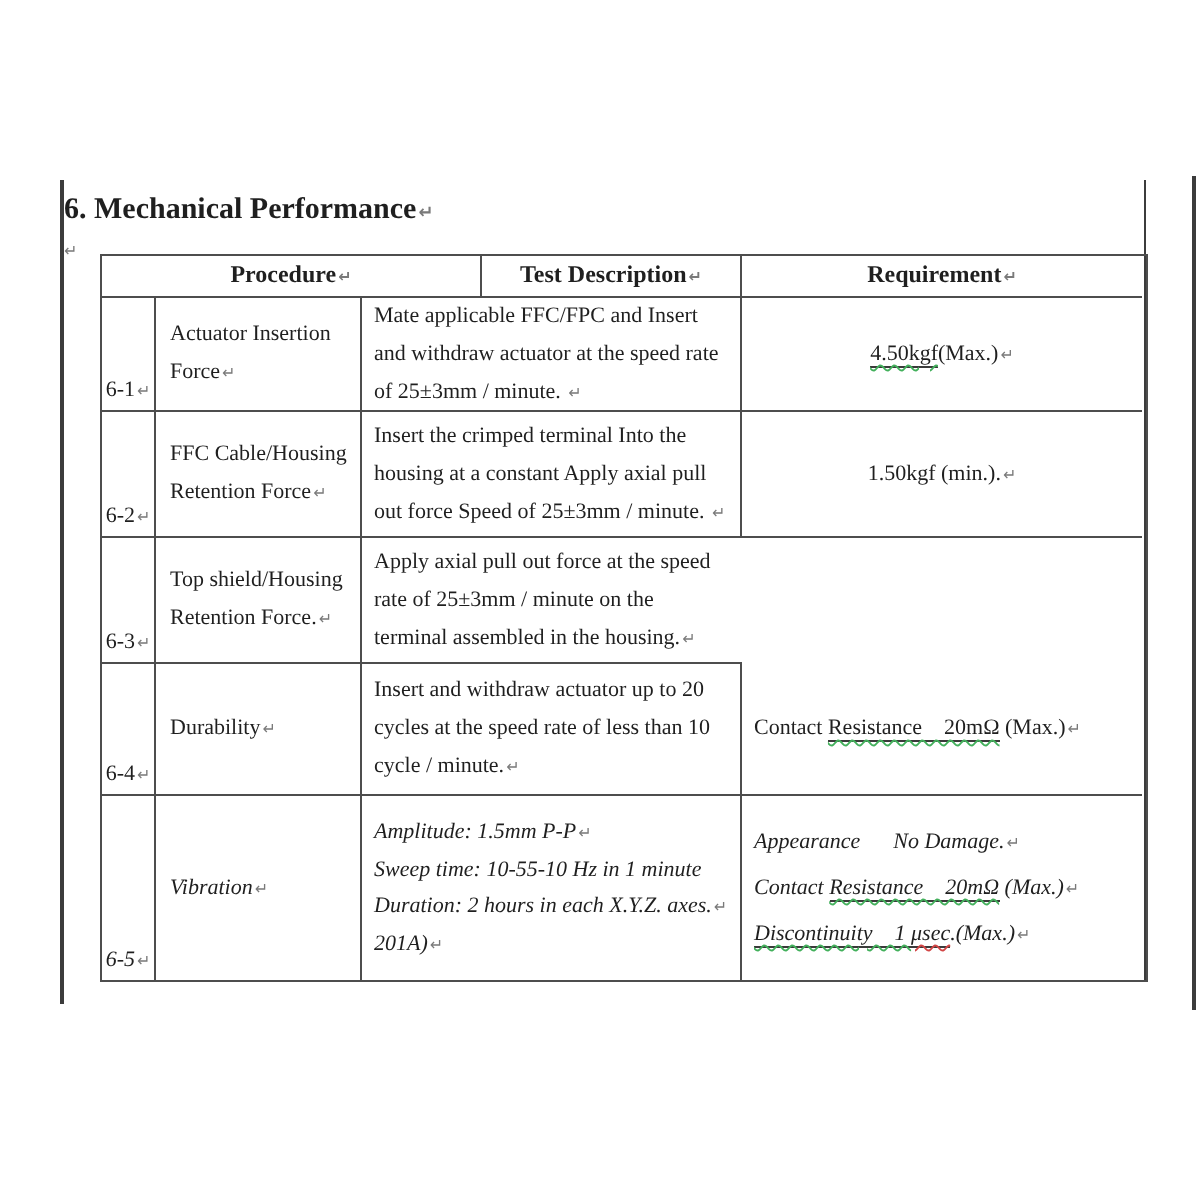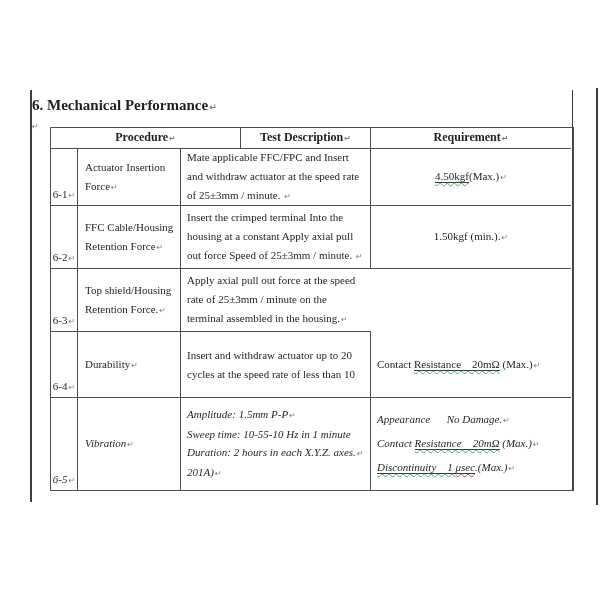--- a/index.html
+++ b/index.html
@@ -116,20 +116,21 @@
     <div class="row r4">
       <div class="cell w-id h4 center">
           <div class="line"><span class="t">6-4</span><span class="pm">↵</span></div>
         </div>
       <div class="cell w-desc h4 pad7">
           <div class="line"><span class="t">Durability</span><span class="pm">↵</span></div>
         </div>
       <div class="cell w-proc h4 pad proc-cell">
           <div class="line"><span class="t">Insert and withdraw actuator up to 20</span></div>
           <div class="line"><span class="t">cycles at the speed rate of less than 10</span></div>
+          <div class="line"><span class="t">cycle / minute.</span><span class="pm">↵</span></div>
         </div>
       <div class="cell w-req h4 pad req-cell">
           <div class="line"><span class="t">Contact </span><span class="ug">Resistance    20mΩ</span><span class="t"> (Max.)</span><span class="pm">↵</span></div>
         </div>
     </div>
 
     <div class="row r5">
       <div class="cell w-id h5 center">
           <div class="line"><span class="t">6-5</span><span class="pm">↵</span></div>
         </div>

